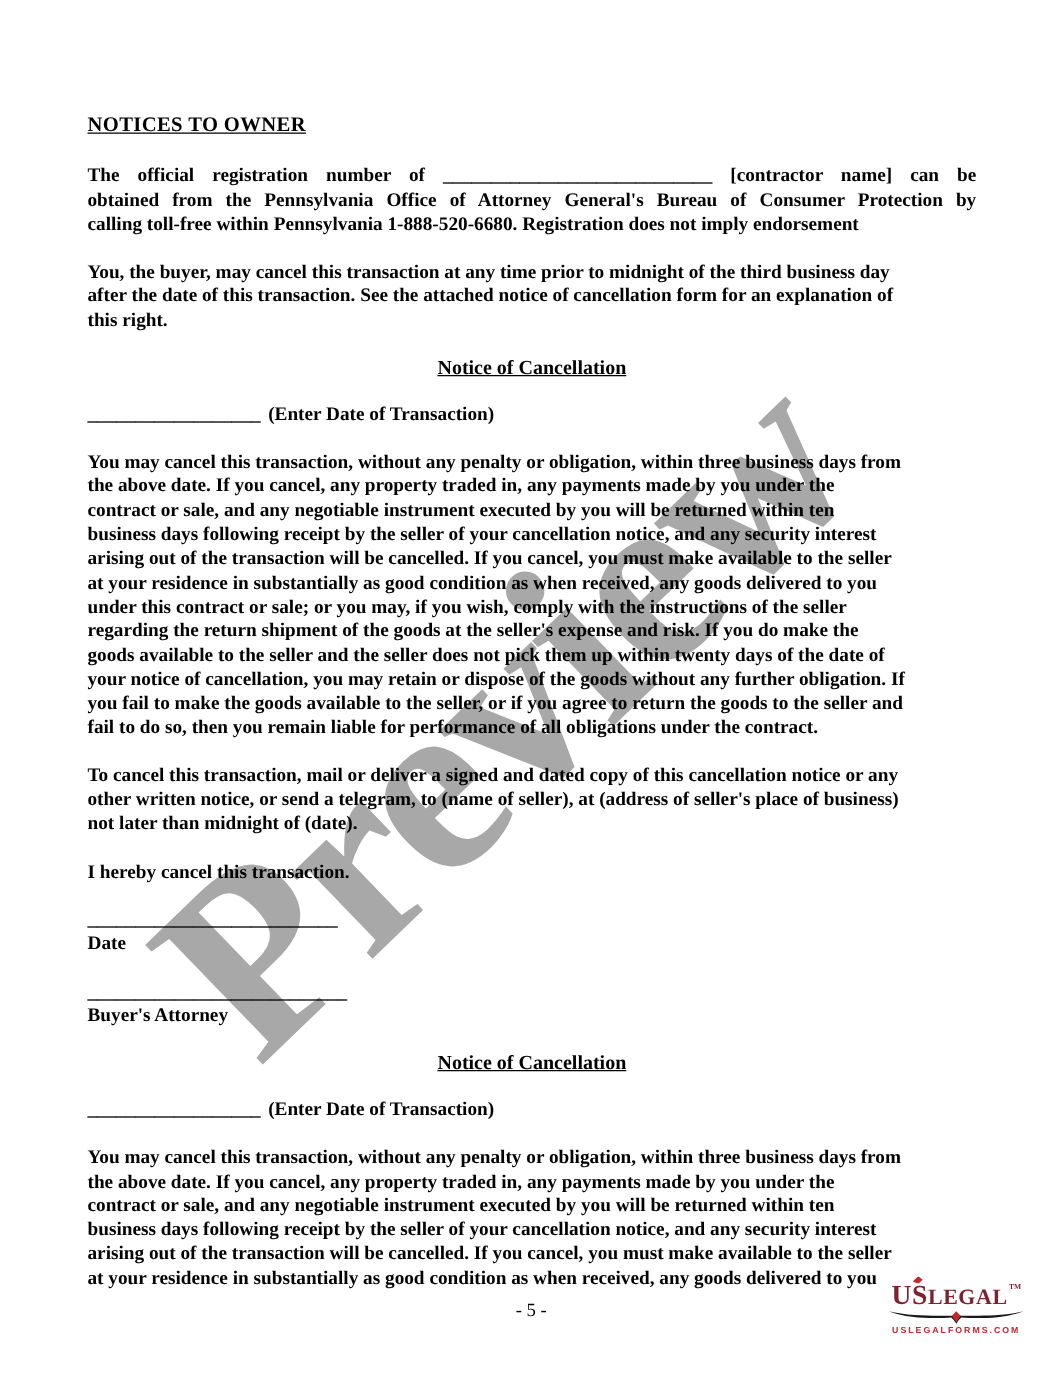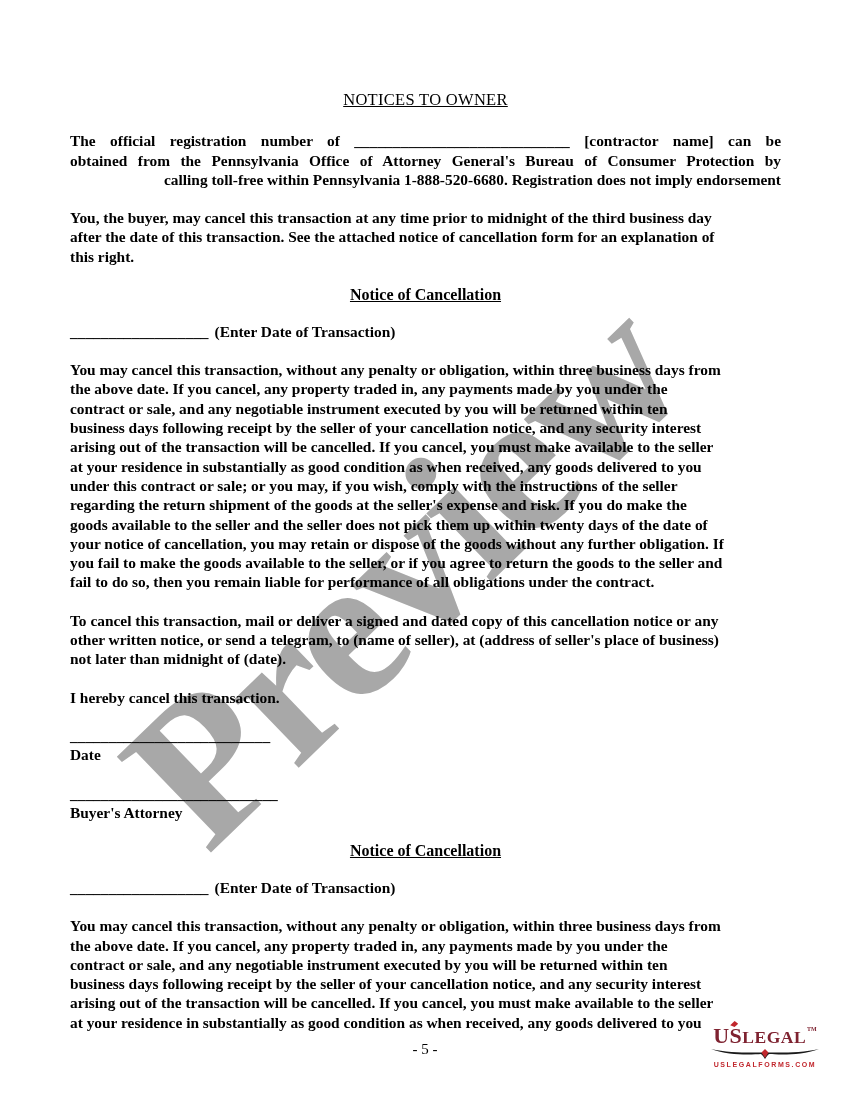--- a/index.html
+++ b/index.html
@@ -29,33 +29,32 @@
   .content {
     position: relative;
     z-index: 1;
     padding: 90px 69px 0 70px;
     font-size: 15.4px;
     font-weight: bold;
     line-height: 19.3px;
   }
   .doc-title {
     margin: 0 0 22px 0;
-    text-align: center;
     font-size: 16.5px;
-    font-weight: normal;
+    font-weight: bold;
     line-height: 19.3px;
   }
   .doc-title span { text-decoration: underline; letter-spacing: 0.3px; }
   .para {
     margin: 0 0 19px 0;
     white-space: pre;
   }
   .jpara { margin: 0 0 19px 0; }
   .jpara .jl { text-align: justify; text-align-last: justify; }
-  .jpara .jl-last { text-align: right; }
+  .jpara .jl-last { text-align: left; }
   .section-heading {
     margin: 0 0 18px 0;
     text-align: center;
     font-size: 16px;
     font-weight: bold;
     line-height: 19.3px;
   }
   .section-heading span { text-decoration: underline; }
   .date-line {
     margin: 0 0 18.5px 0;

